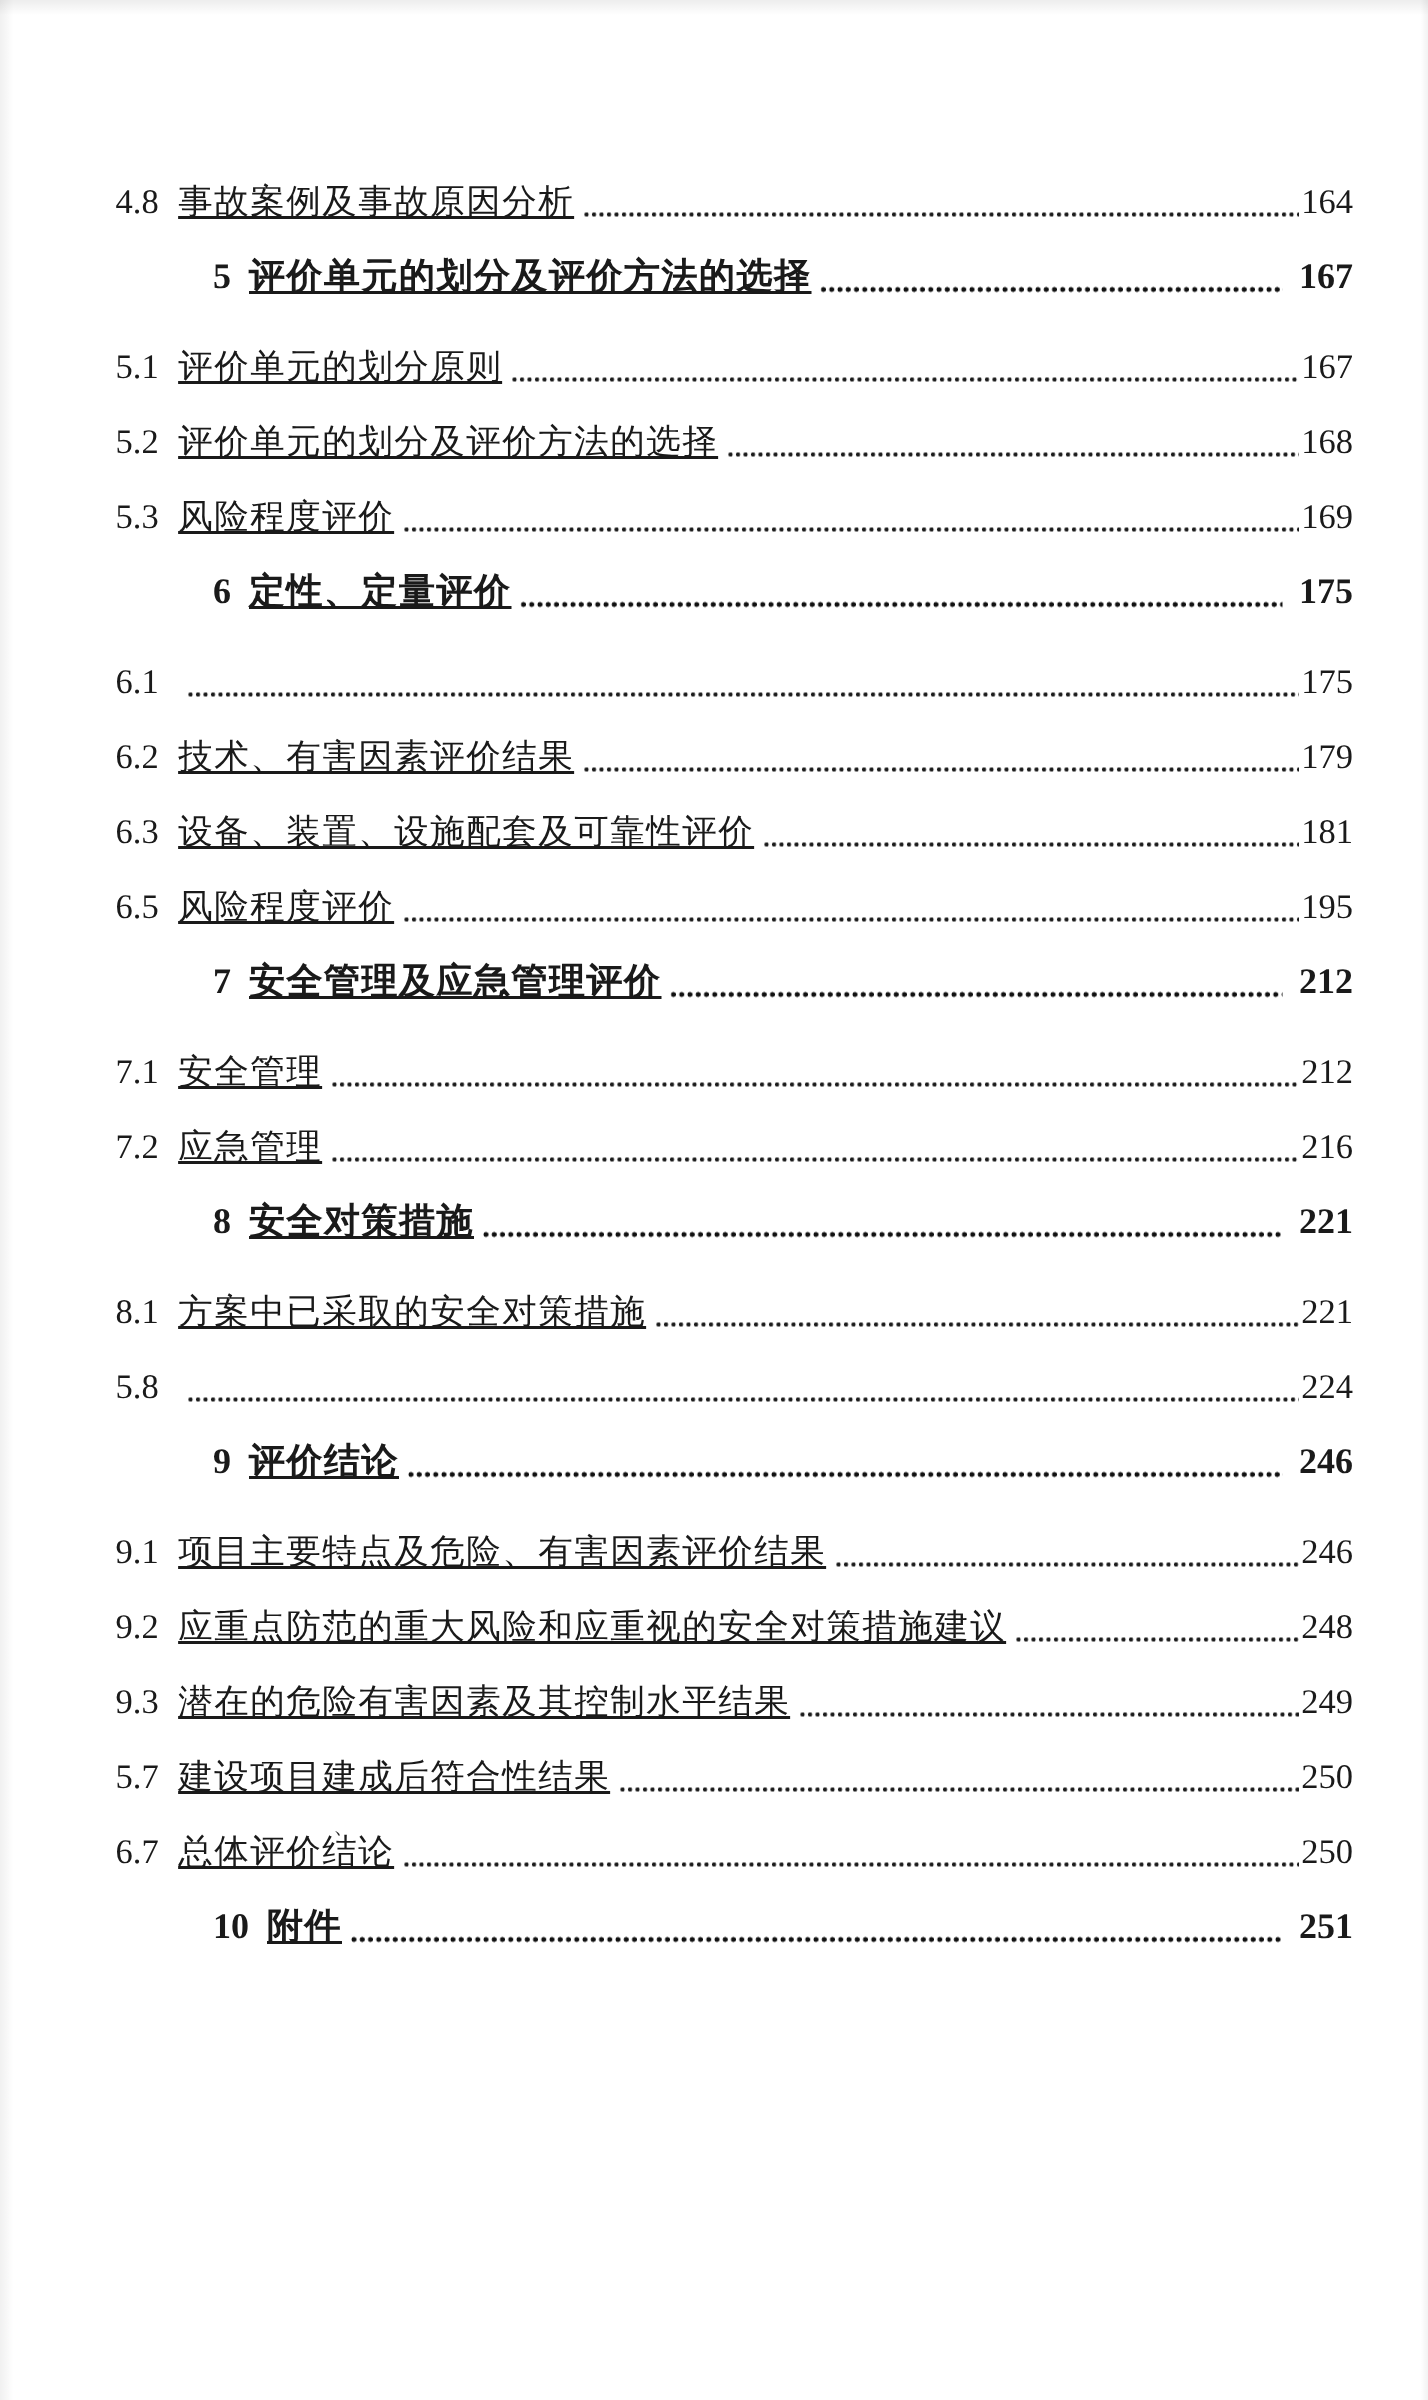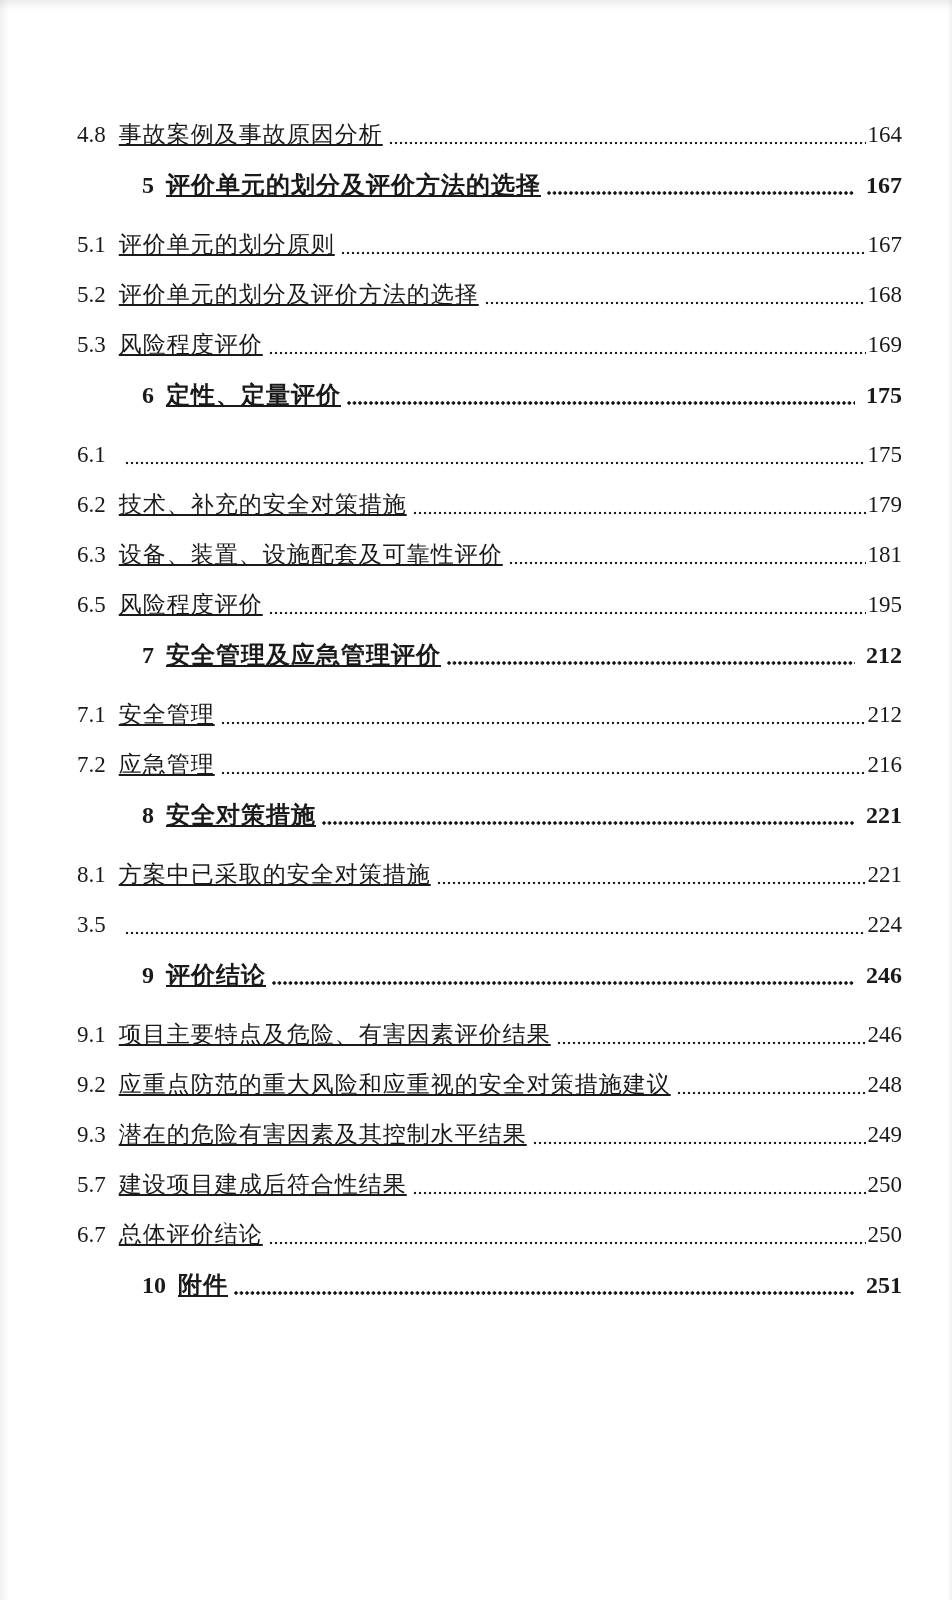--- a/index.html
+++ b/index.html
@@ -159,21 +159,21 @@
   </div>
 
   <div class="row lvl2">
     <span class="num">6.1</span>
     <span class="dots"></span>
     <span class="page">175</span>
   </div>
 
   <div class="row lvl2">
     <span class="num">6.2</span>
-    <span class="title">技术、补充的安全对策措施</span>
+    <span class="title">技术、有害因素评价结果</span>
     <span class="dots"></span>
     <span class="page">179</span>
   </div>
 
   <div class="row lvl2">
     <span class="num">6.3</span>
     <span class="title">设备、装置、设施配套及可靠性评价</span>
     <span class="dots"></span>
     <span class="page">181</span>
   </div>
@@ -215,21 +215,21 @@
   </div>
 
   <div class="row lvl2">
     <span class="num">8.1</span>
     <span class="title">方案中已采取的安全对策措施</span>
     <span class="dots"></span>
     <span class="page">221</span>
   </div>
 
   <div class="row lvl2">
-    <span class="num">3.5</span>
+    <span class="num">5.8</span>
     <span class="dots"></span>
     <span class="page">224</span>
   </div>
 
   <div class="row lvl1">
     <span class="num">9</span>
     <span class="title">评价结论</span>
     <span class="dots"></span>
     <span class="page">246</span>
   </div>

